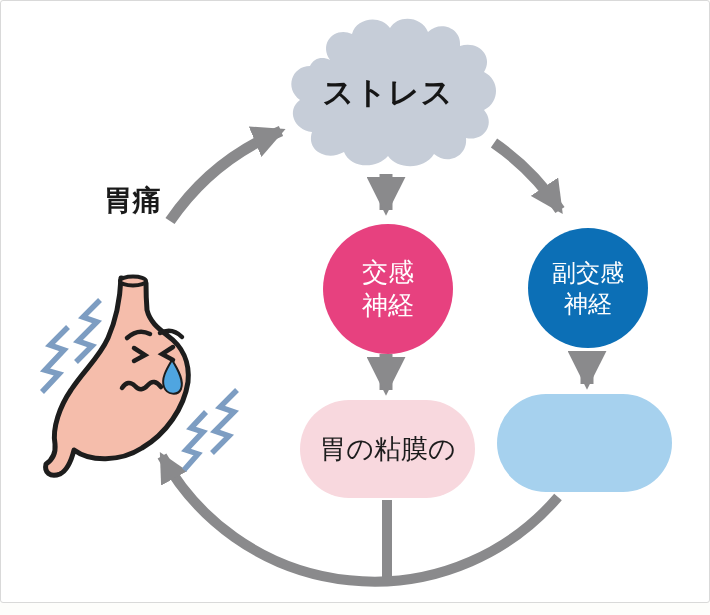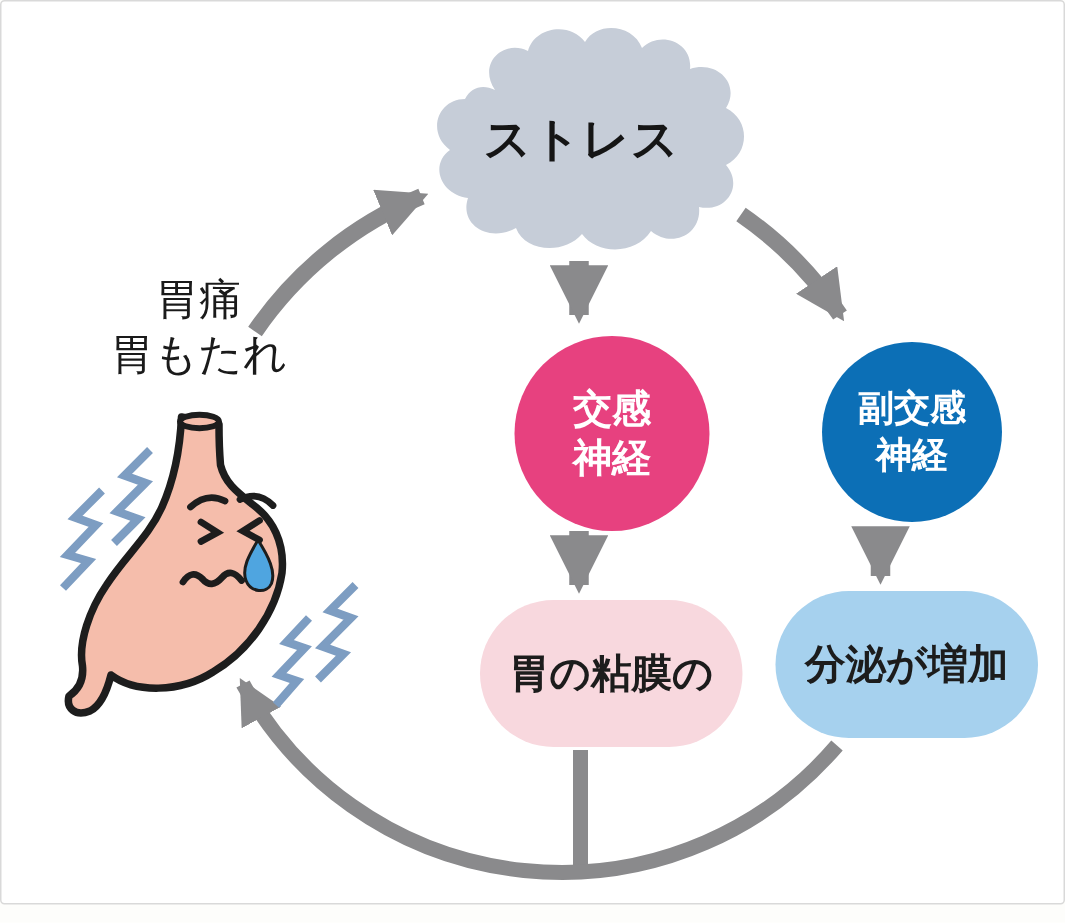--- a/index.html
+++ b/index.html
@@ -1,22 +1,22 @@
 <!DOCTYPE html>
 <html><head>
 <meta charset="utf-8">
 <style>
   html,body{margin:0;padding:0;background:#fdfdfb;}
   #stage{position:relative;width:710px;height:615px;font-family:"Liberation Sans","DejaVu Sans",sans-serif;overflow:hidden;}
   #card{position:absolute;left:0;top:0;width:708px;height:601px;background:#ffffff;border:1px solid #d9d9d9;border-radius:3px;}
   #diagram-svg{position:absolute;left:0;top:0;width:710px;height:615px;}
   .abs{position:absolute;}
   .cloud-label{left:298px;top:72px;width:180px;text-align:center;font-size:31px;font-weight:800;color:#151515;letter-spacing:1px;}
-  .symptoms{left:40px;top:182px;width:185px;text-align:center;color:#1a1a1a;font-weight:400;font-size:29px;line-height:37px;}
-  .node{display:flex;flex-direction:column;align-items:center;justify-content:center;text-align:center;font-weight:700;margin-left:20px;}
+  .symptoms{left:40px;top:182px;width:185px;text-align:center;color:#1a1a1a;font-weight:700;font-size:29px;line-height:37px;}
+  .node{display:flex;flex-direction:column;align-items:center;justify-content:center;text-align:center;font-weight:400;}
   .circle{border-radius:50%;color:#ffffff;}
   .circle-pink{left:323px;top:224px;width:130px;height:130px;background:#e7417f;font-size:26px;line-height:33px;}
   .circle-blue{left:528px;top:228px;width:120px;height:120px;background:#0c6fb6;font-size:24px;line-height:31px;align-items:center;}
   .pill{border-radius:49px;color:#1c1c1c;font-size:27px;line-height:35px;}
   .pill-pink{left:300px;top:400px;width:175px;height:98px;background:#f8d8de;}
   .pill-blue{left:497px;top:394px;width:175px;height:98px;background:#a6d1ee;}
 </style>
 </head>
 <body>
 
@@ -75,33 +75,31 @@
         <path d="M 122 388 Q 128 379 135 386 Q 141 393 148 385 Q 154 378 161 387"></path>
       </g>
       <path d="M 172 360 C 179 371 184 381 181 389 C 178 396 167 395 164 387 C 161 379 166 370 172 360 Z" fill="#4fa5e0" stroke="#1d1d1d" stroke-width="2"></path>
     </g>
   </svg>
 
   <div class="abs cloud-label">ストレス</div>
 
   <div class="abs symptoms">
     <div>胃痛</div>
-    <div>胃もたれ</div>
   </div>
 
   <div class="abs node circle circle-pink">
     <div>交感</div>
     <div>神経</div>
   </div>
 
   <div class="abs node circle circle-blue">
     <div>副交感</div>
     <div>神経</div>
   </div>
 
   <div class="abs node pill pill-pink">
     <div>胃の粘膜の</div>
   </div>
 
   <div class="abs node pill pill-blue">
-    <div>分泌が増加</div>
   </div>
 </div>
 
 </body></html>

